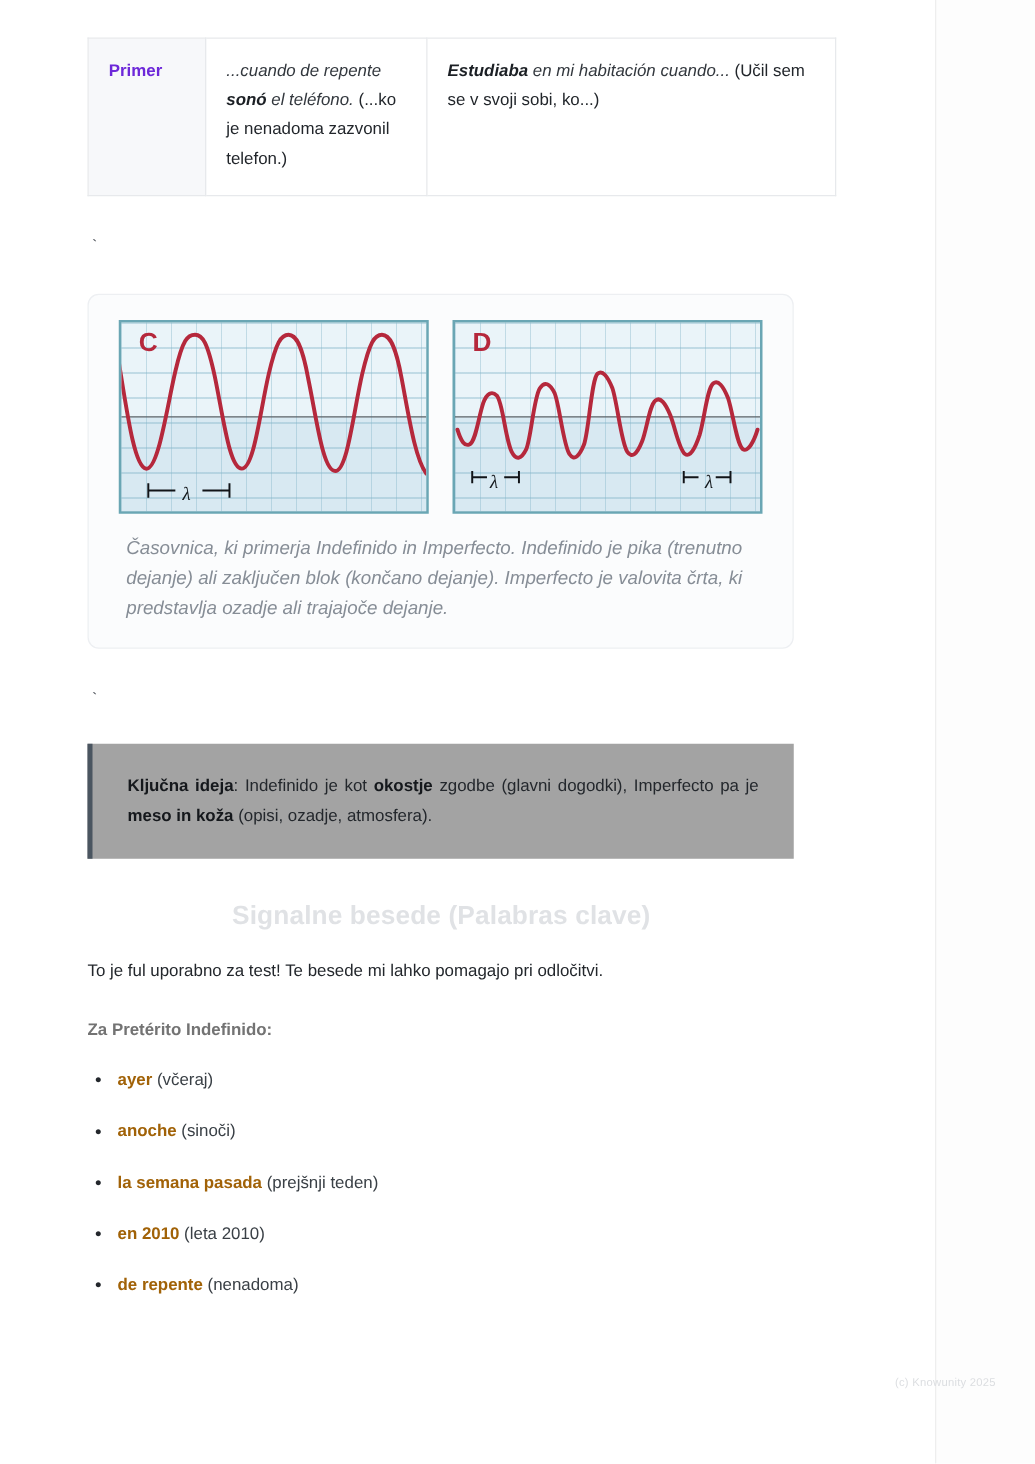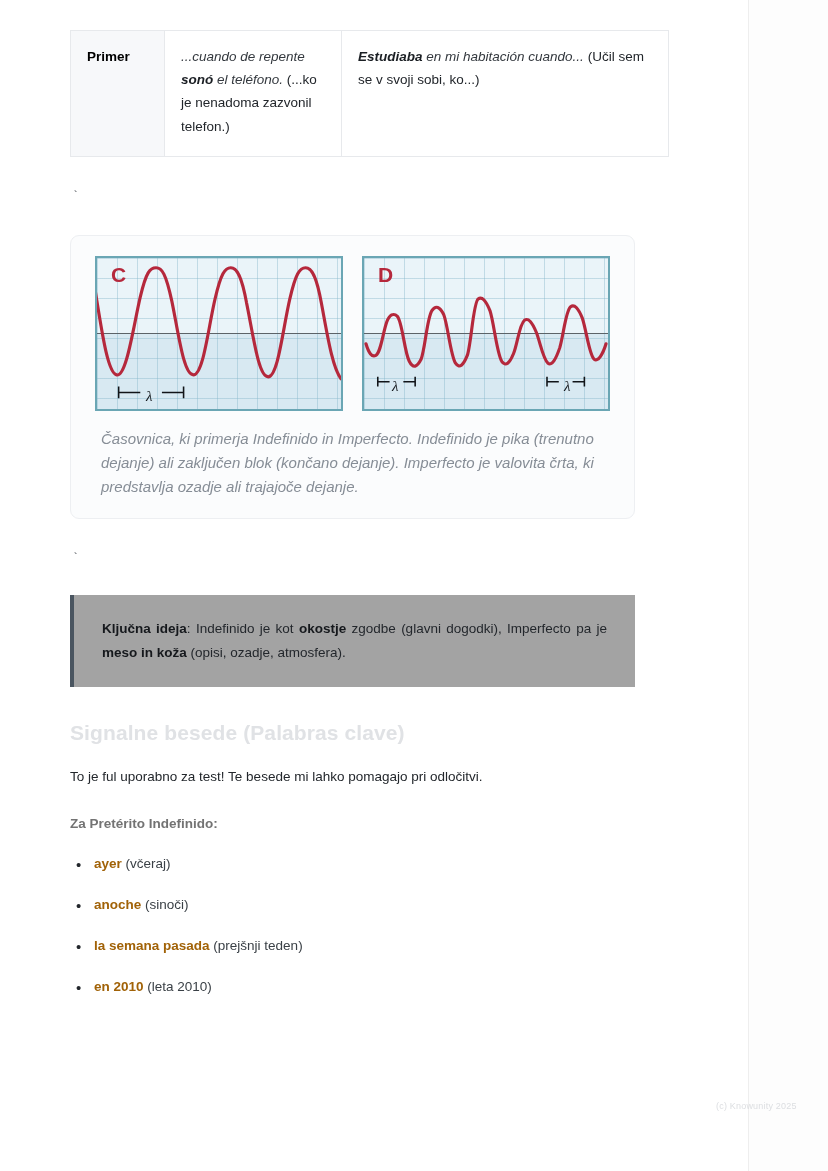--- a/index.html
+++ b/index.html
@@ -51,21 +51,21 @@
     padding: 14px 16px 18px 16px;
     vertical-align: top;
     font-size: 13.5px;
     line-height: 1.72;
     color: #22262b;
   }
   .tbl td.label {
     width: 94px;
     background: #f7f8fa;
     font-weight: bold;
-    color: #000000;
+    color: #6d28d9;
   }
   .tbl td.col2 { width: 177px; }
   .tbl td.col3 { width: 327px; }
   .tbl em { font-style: italic; color: #33383e; }
   .tbl b  { font-weight: bold; font-style: italic; color: #1b1f24; }
   .tbl .plain { font-style: normal; color: #22262b; }
 
   
   .tick {
     font-family: "Liberation Mono", monospace;
@@ -154,20 +154,21 @@
   .callout b { font-weight: bold; color: #15181c; }
 
   
   h2.section-title {
     margin-top: 32px;
     font-size: 21px;
     font-weight: bold;
     color: #e0e2e5;
     letter-spacing: .1px;
     line-height: 1.3;
+    text-align: center;
   }
   p.body {
     margin-top: 20px;
     font-size: 13.5px;
     line-height: 1.7;
     color: #23272c;
   }
   p.sub-head {
     margin-top: 24px;
     font-size: 13.5px;
@@ -289,19 +290,20 @@
 
     <p class="body">To je ful uporabno za test! Te besede mi lahko pomagajo pri odločitvi.</p>
 
     <p class="sub-head">Za Pretérito Indefinido:</p>
 
     <ul class="signal-list">
       <li><b>ayer</b><span> (včeraj)</span></li>
       <li><b>anoche</b><span> (sinoči)</span></li>
       <li><b>la semana pasada</b><span> (prejšnji teden)</span></li>
       <li><b>en 2010</b><span> (leta 2010)</span></li>
+      <li><b>de repente</b><span> (nenadoma)</span></li>
     </ul>
 
   </div>
 
   <div id="watermark">(c) Knowunity 2025</div>
 
 </div>
 
 </body></html>

